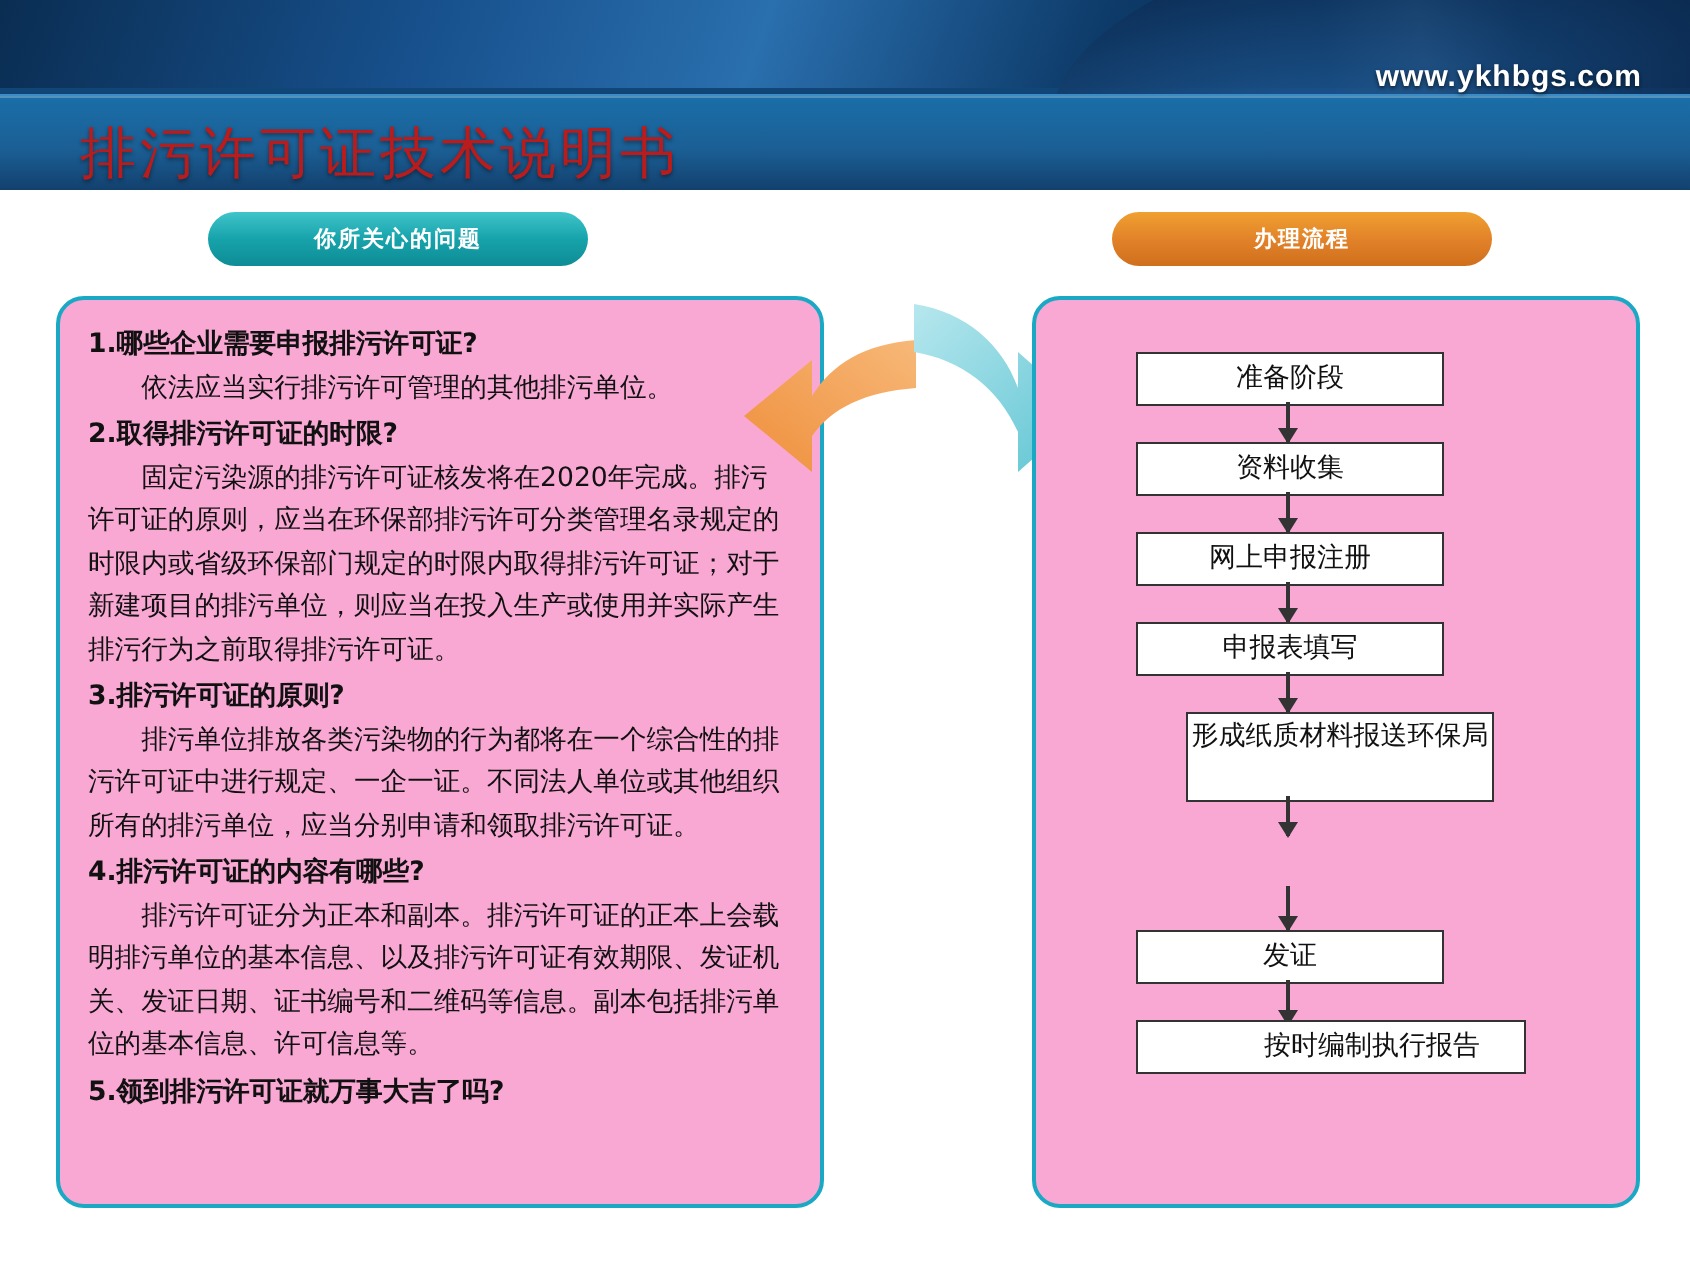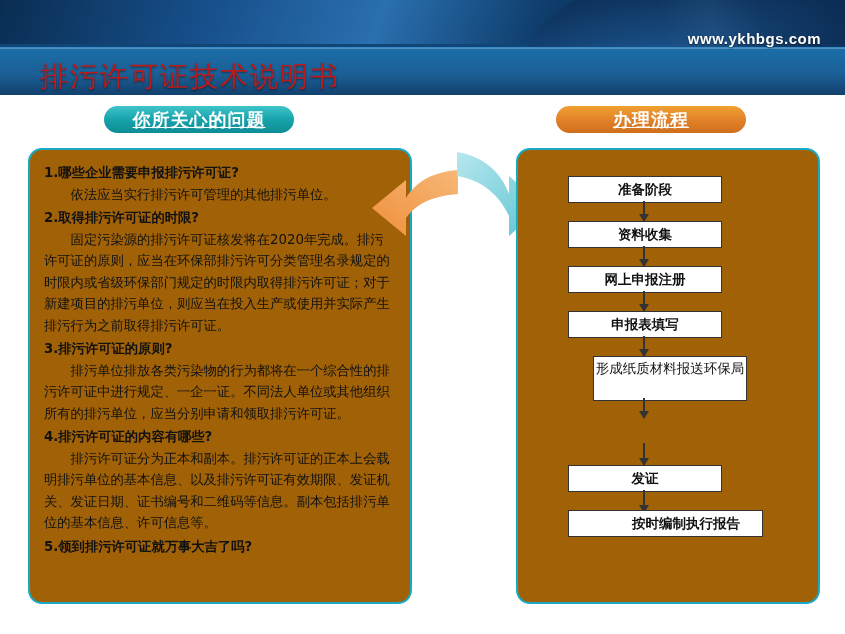--- a/index.html
+++ b/index.html
@@ -48,35 +48,34 @@
   }
   #page-title{
     position:absolute;left:40px;top:58px;
     color:#b91c1c;font-size:28px;font-weight:normal;letter-spacing:2px;
     text-shadow:0 1px 2px rgba(0,0,0,.45);
     z-index:6;
   }
   
   .pill{
     position:absolute;height:27px;line-height:27px;text-align:center;
-    color:#ffffff;font-size:18px;font-weight:bold;letter-spacing:1px;
+    color:#ffffff;font-size:11px;font-weight:bold;letter-spacing:1px;
     border-radius:14px;
-    text-decoration:underline;
   }
   #pill-left{
     left:104px;top:106px;width:190px;
     background:linear-gradient(180deg,#3fc4c9 0%,#17a3ab 50%,#0e8c95 100%);
   }
   #pill-right{
     left:556px;top:106px;width:190px;
     background:linear-gradient(180deg,#f0a030 0%,#e2832a 50%,#cf6f1c 100%);
   }
   
   .panel{
-    position:absolute;border:2px solid #19a9c4;border-radius:14px;background:#a16207;
+    position:absolute;border:2px solid #19a9c4;border-radius:14px;background:#f9a8d4;
   }
   #panel-left{left:28px;top:148px;width:380px;height:452px;}
   #panel-right{left:516px;top:148px;width:300px;height:452px;}
   #left-body{
     position:absolute;left:14px;top:10px;width:352px;
     font-size:13.3px;line-height:21.5px;color:#111111;
     font-family:"DejaVu Sans",sans-serif;
   }
   .q{font-weight:bold;margin-top:2px;}
   .a{text-indent:2em;}
@@ -87,21 +86,21 @@
   #arrow-right{
     position:absolute;left:455px;top:150px;width:90px;height:100px;
   }
   
   .node{
     position:absolute;left:50px;width:152px;
     border:1px solid #333333;background:#ffffff;
     text-align:center;color:#111111;font-size:13.5px;
     font-family:"DejaVu Sans",sans-serif;
   }
-  .node.one{height:25px;line-height:25px;font-weight:bold;}
+  .node.one{height:25px;line-height:25px;}
   .node.two{height:42px;line-height:20px;padding-top:1px;margin-left:25px;}
   .conn{
     position:absolute;left:125px;width:2px;background:#333333;
   }
   .conn:after{
     content:"";position:absolute;left:-4px;bottom:-1px;
     border-left:5px solid transparent;border-right:5px solid transparent;
     border-top:8px solid #333333;
   }
 </style>

